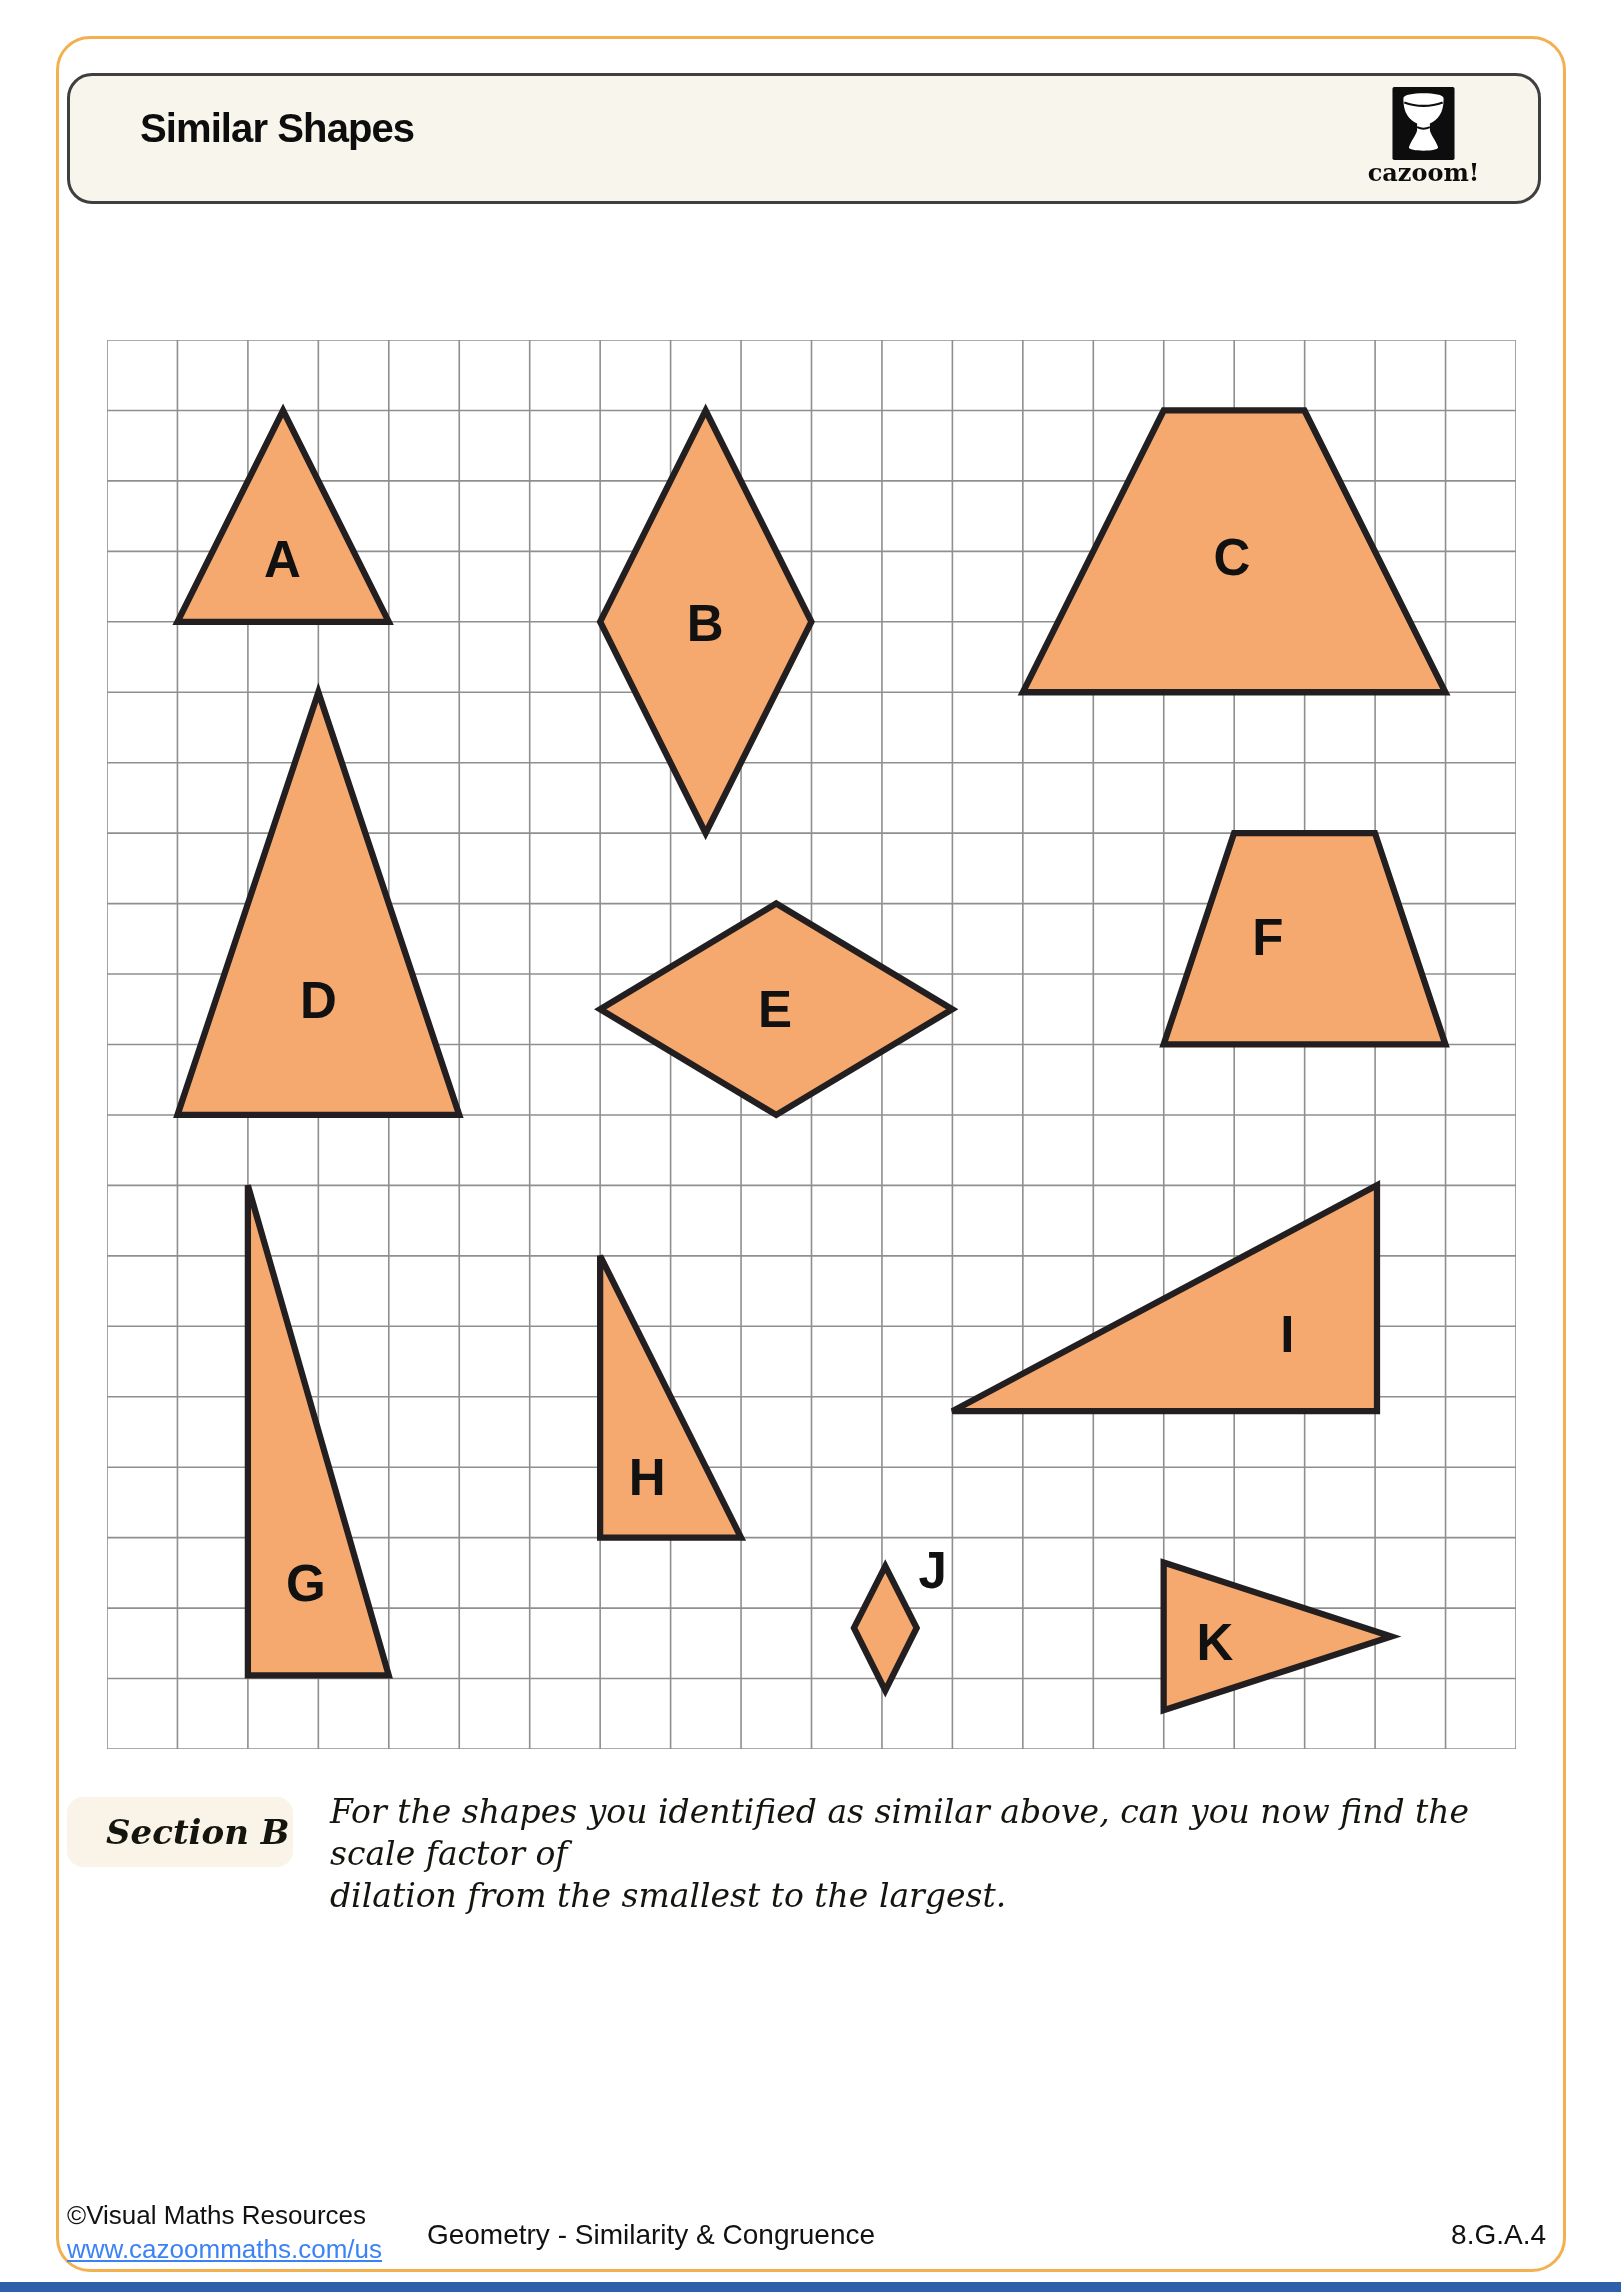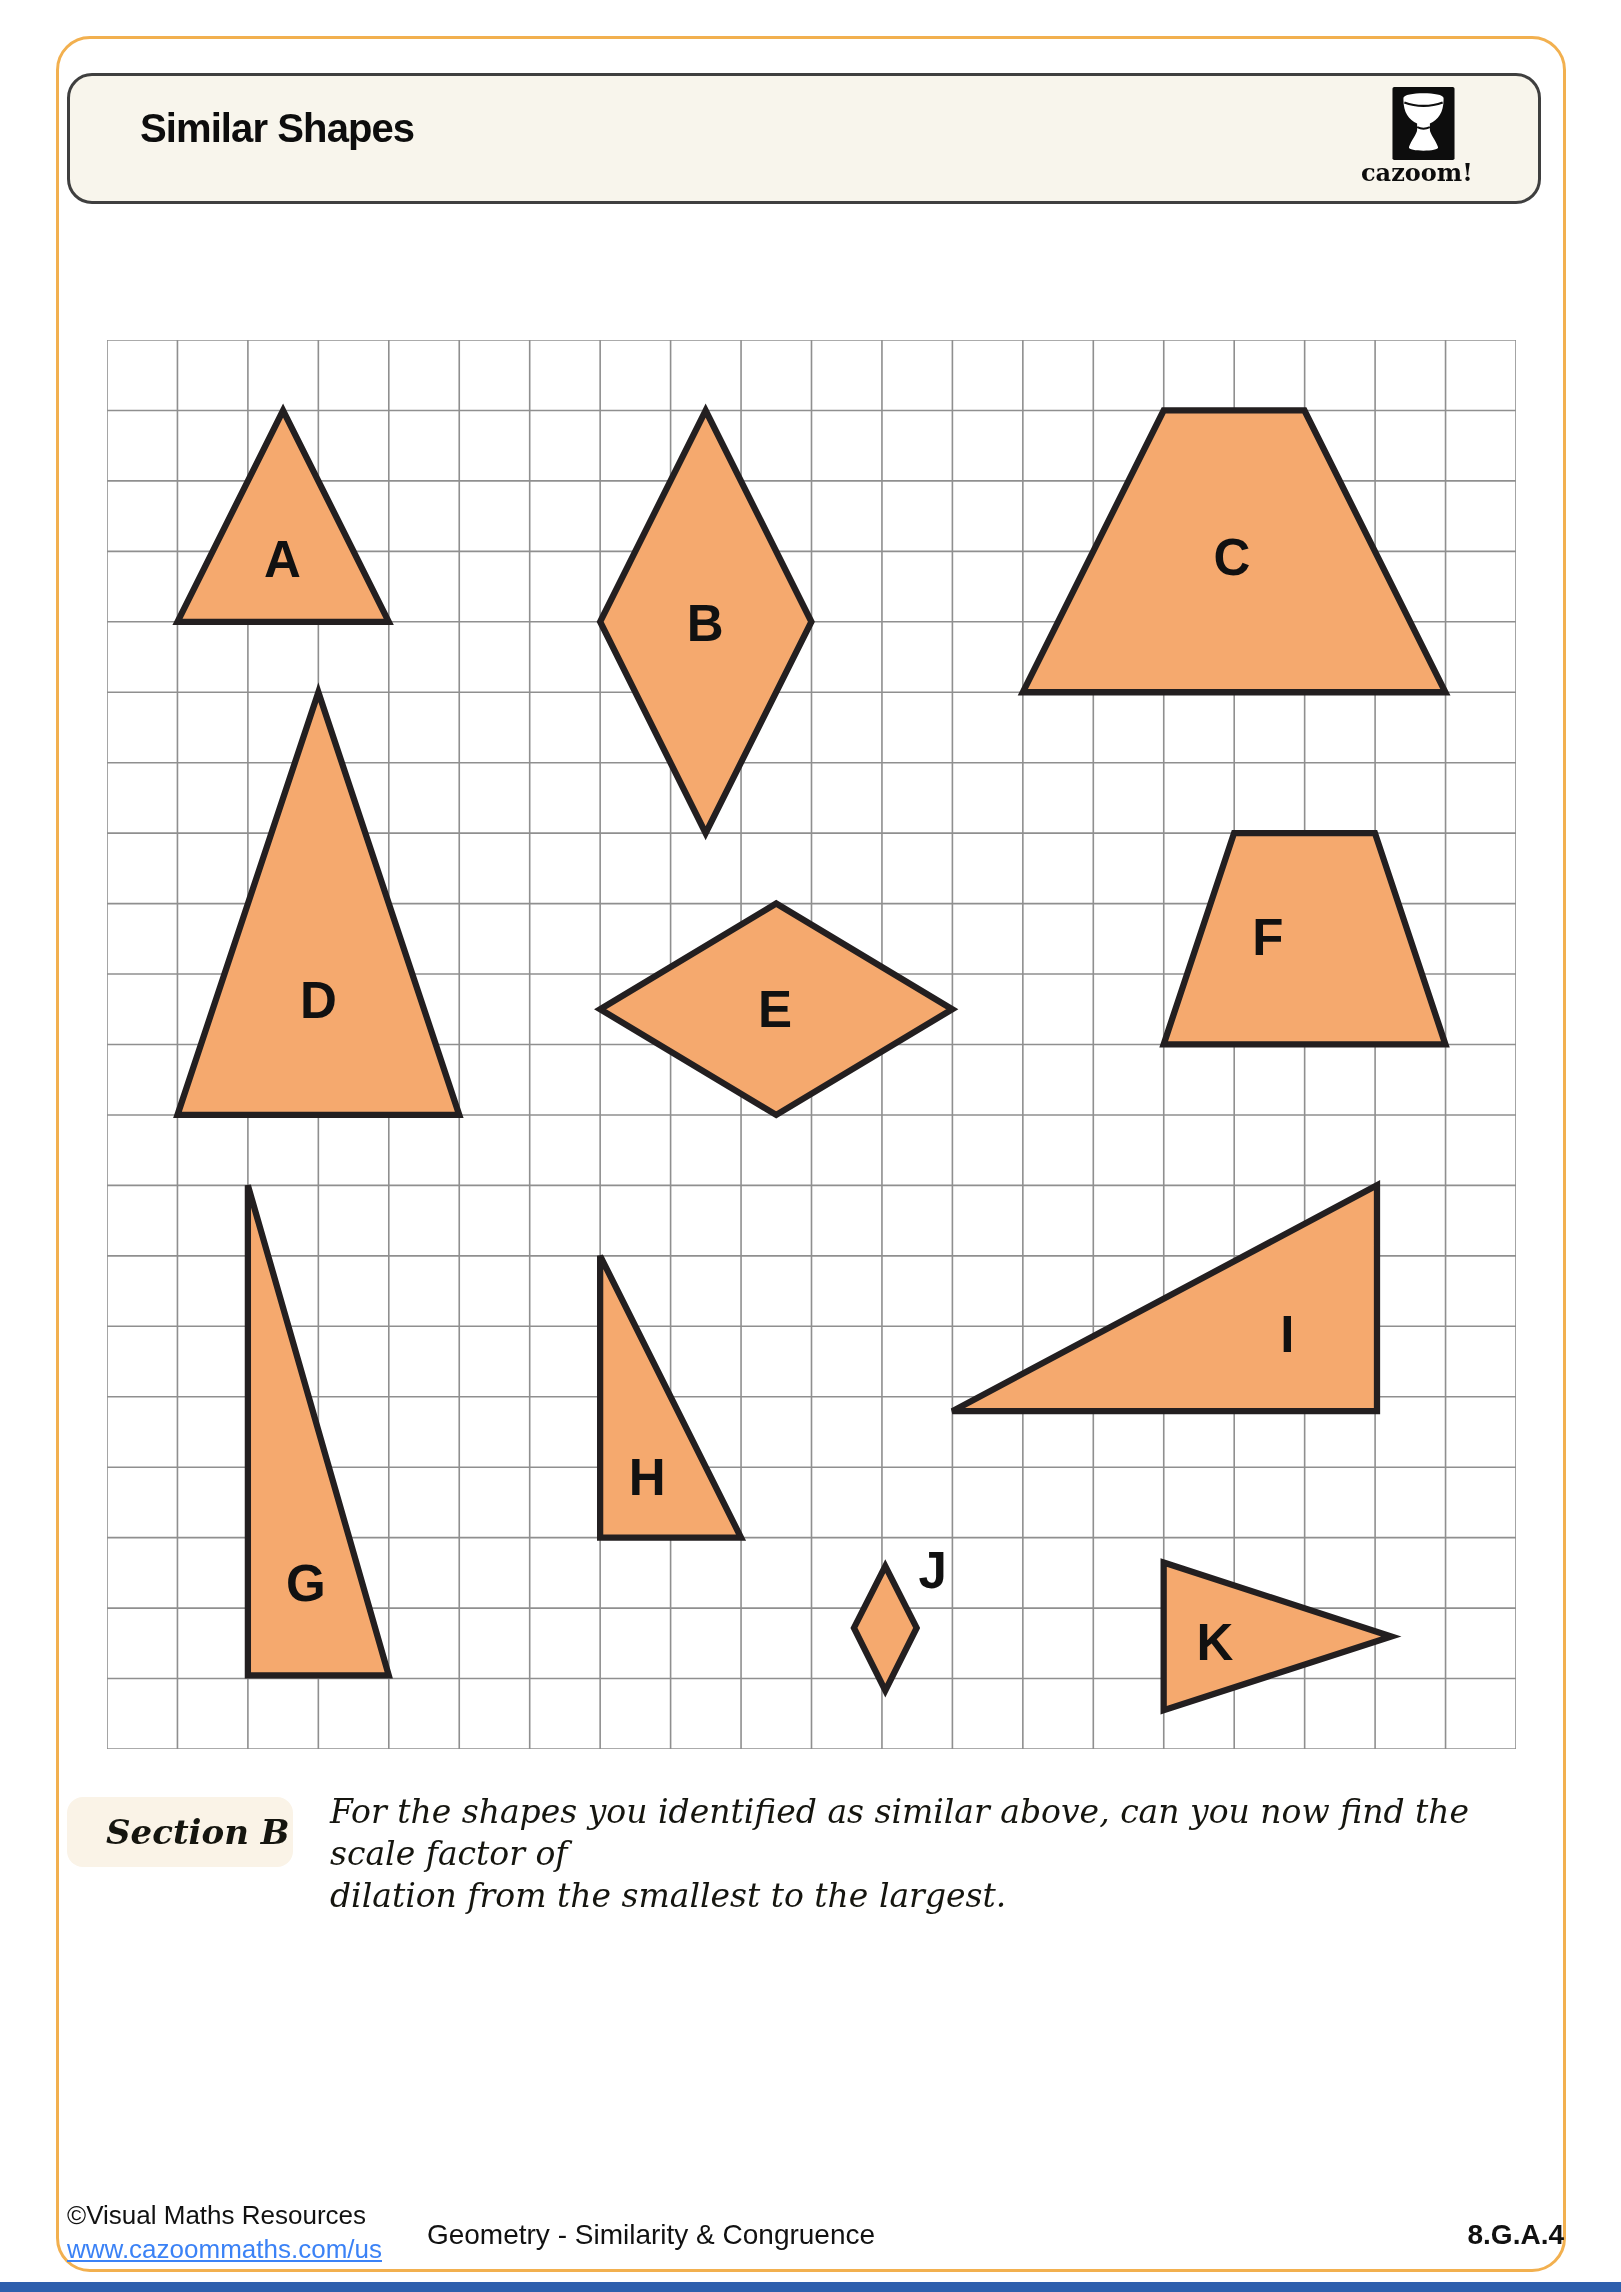--- a/index.html
+++ b/index.html
@@ -8,21 +8,21 @@
 
   
   #frame{position:absolute;left:56px;top:36px;width:1504px;height:2230px;
          border:3.6px solid #f2b04f;border-radius:34px;}
 
   
   #header-box{position:absolute;left:67px;top:73px;width:1474px;height:131px;
     background:#f8f5ec;border:3.6px solid #3f3f3f;border-radius:25px;box-sizing:border-box;}
   #page-title{position:absolute;left:70px;top:30px;font-size:40px;font-weight:bold;
     color:#0d0d0d;letter-spacing:-0.9px;font-family:"Liberation Sans",sans-serif;}
-  #logo{position:absolute;right:52px;top:10.7px;width:125px;height:107px;}
+  #logo{position:absolute;right:52px;top:10.7px;width:125px;height:107px;text-align:center;}
   #logo svg{display:block;margin:0 auto;}
   #logo-text{font-family:"DejaVu Serif",serif;font-weight:bold;font-size:24px;color:#0d0d0d;
     margin-top:-1.8px;letter-spacing:0px;}
 
   
   .section-pill{position:absolute;left:67px;width:226px;height:70px;background:#faf3e7;
     border-radius:16px;display:flex;align-items:center;box-sizing:border-box;padding-left:39px;}
   .section-pill span{font-family:"DejaVu Serif",serif;font-style:italic;font-weight:bold;
     font-size:34px;color:#15150f;}
   #section-a-pill{top:231px;}
@@ -33,21 +33,21 @@
   #section-b-instruction{top:1791px;width:1146px;}
 
   
   #grid-svg{position:absolute;}
 
   
   #footer-left{position:absolute;left:67px;top:2199px;font-size:26px;color:#111;line-height:32px;}
   #footer-link{display:inline-block;margin-top:1.8px;text-decoration:underline;cursor:pointer;}
   #footer-center{position:absolute;left:0;top:2219px;width:1302px;text-align:center;
     font-size:28px;color:#111;}
-  #footer-right{position:absolute;right:58px;top:2219px;font-size:28px;font-weight:bold;color:#111;}
+  #footer-right{position:absolute;right:76px;top:2219px;font-size:28px;font-weight:normal;color:#111;}
   #bottom-accent-bar{position:absolute;left:0;bottom:0;width:1622px;height:10.7px;}
 </style>
 </head>
 <body>
 
 <div id="page">
 
   <div id="frame" style="border-color: rgb(242, 176, 79);"></div>
 
   <div id="header-box" style="background: rgb(248, 245, 236);">

